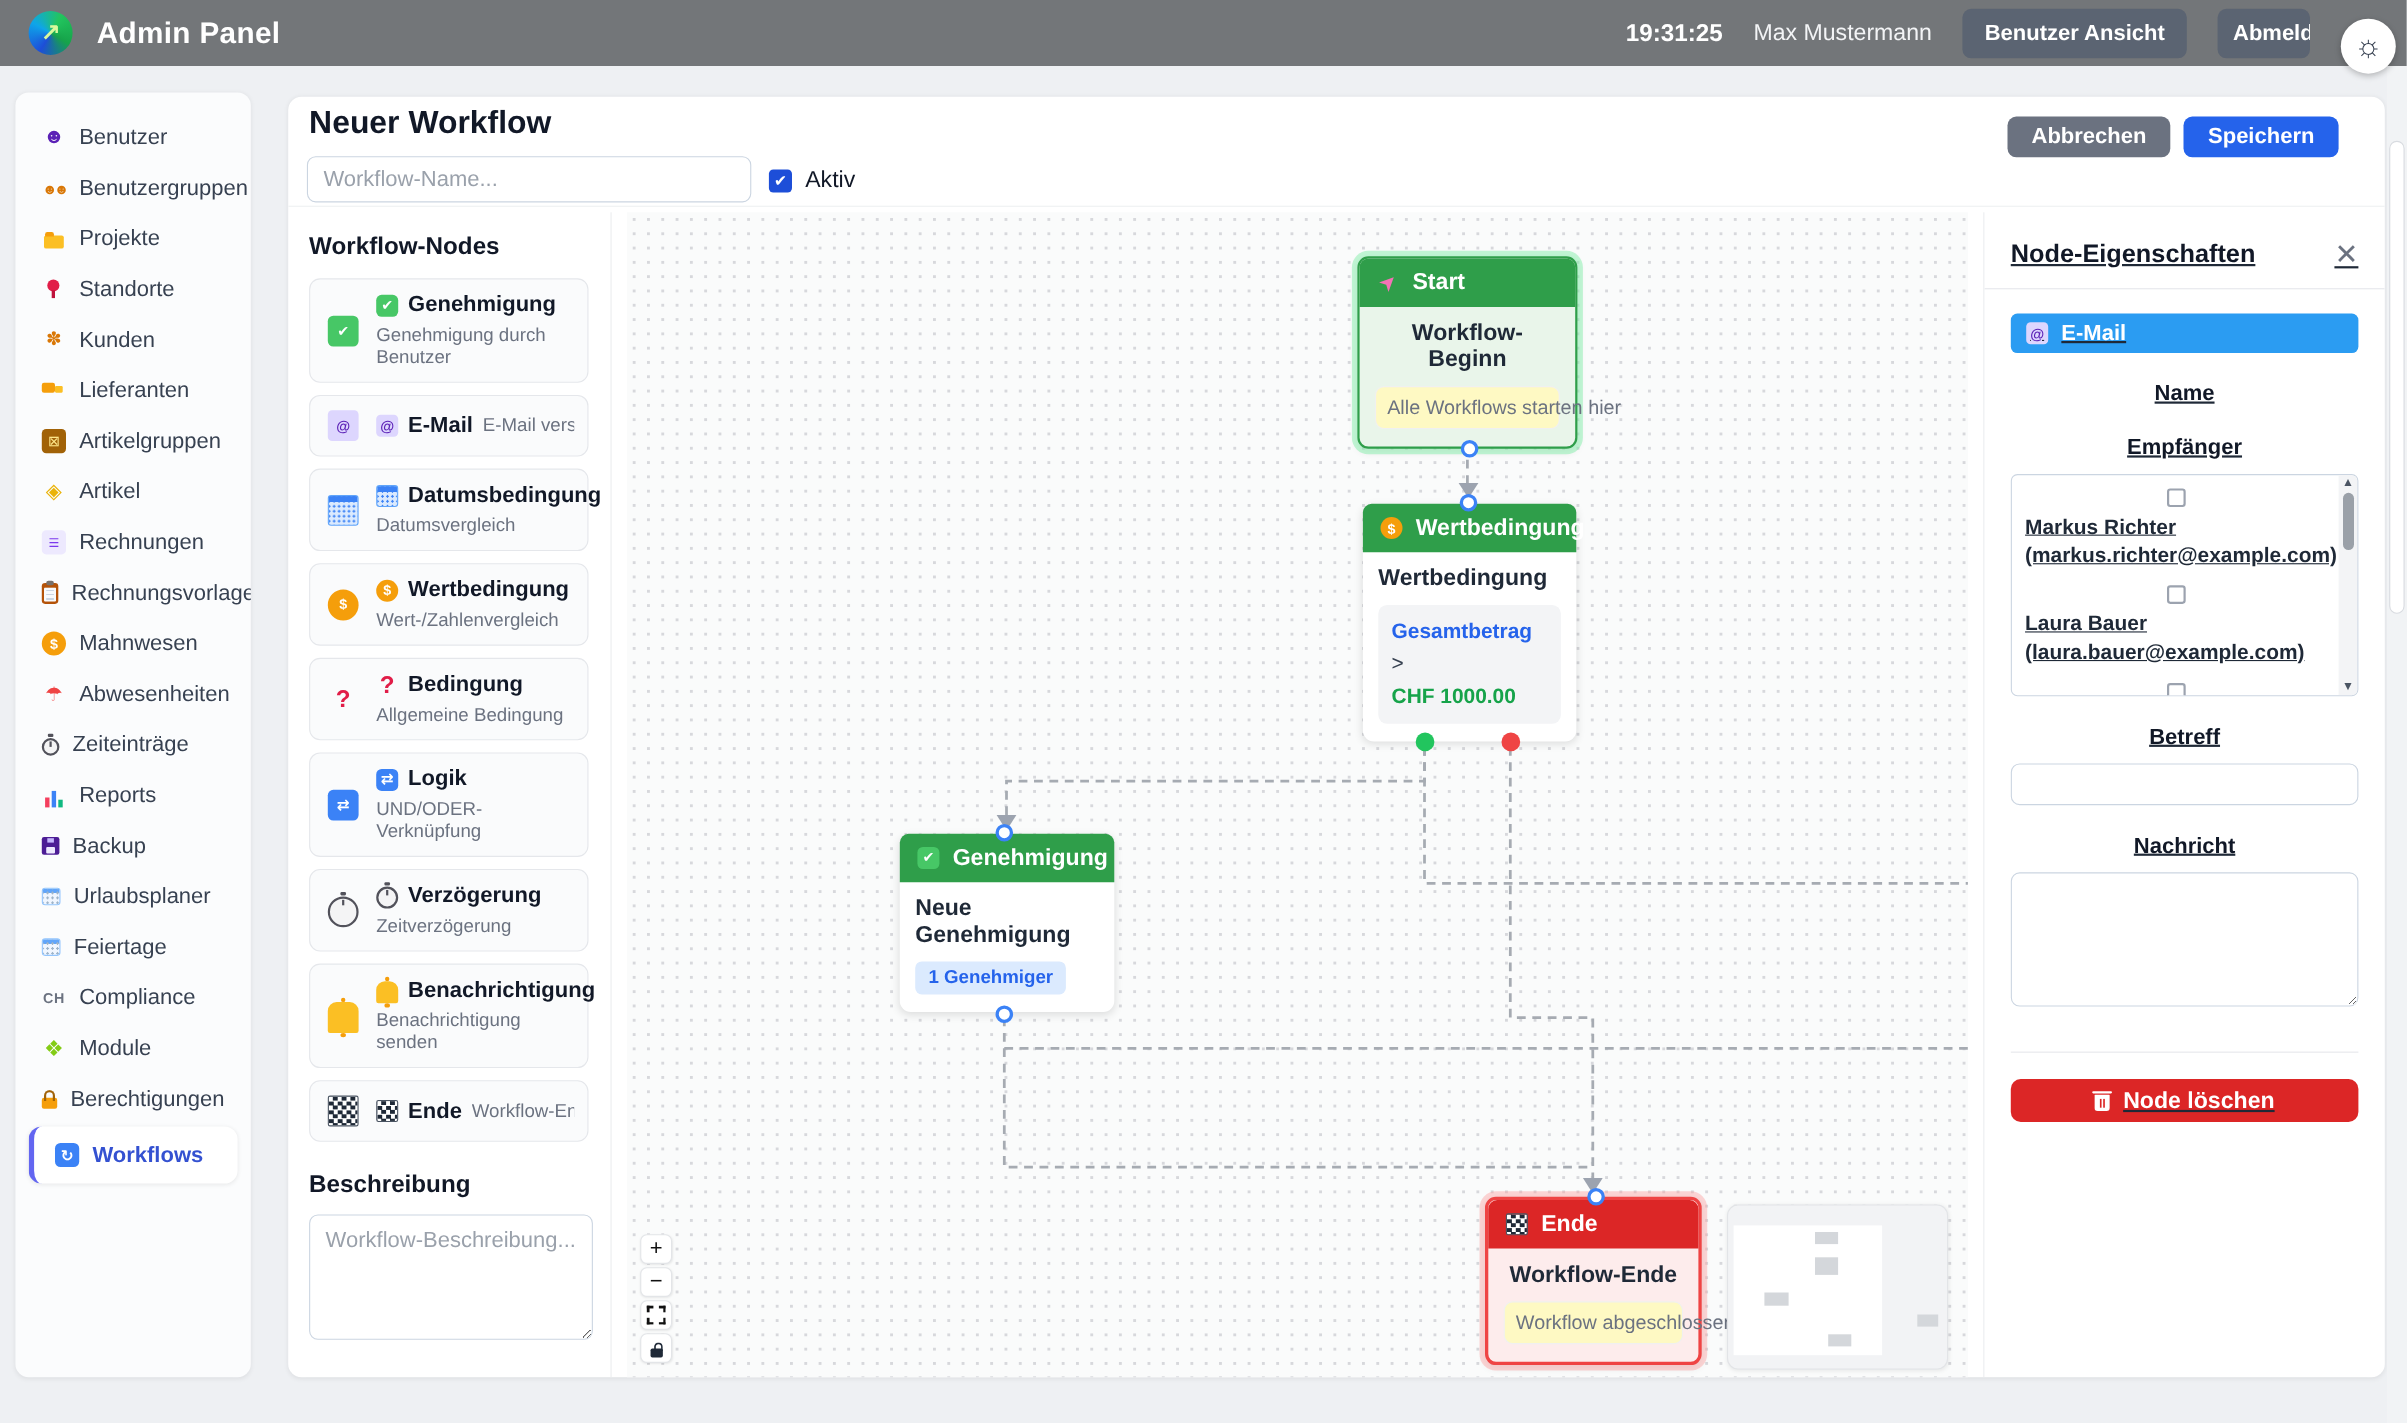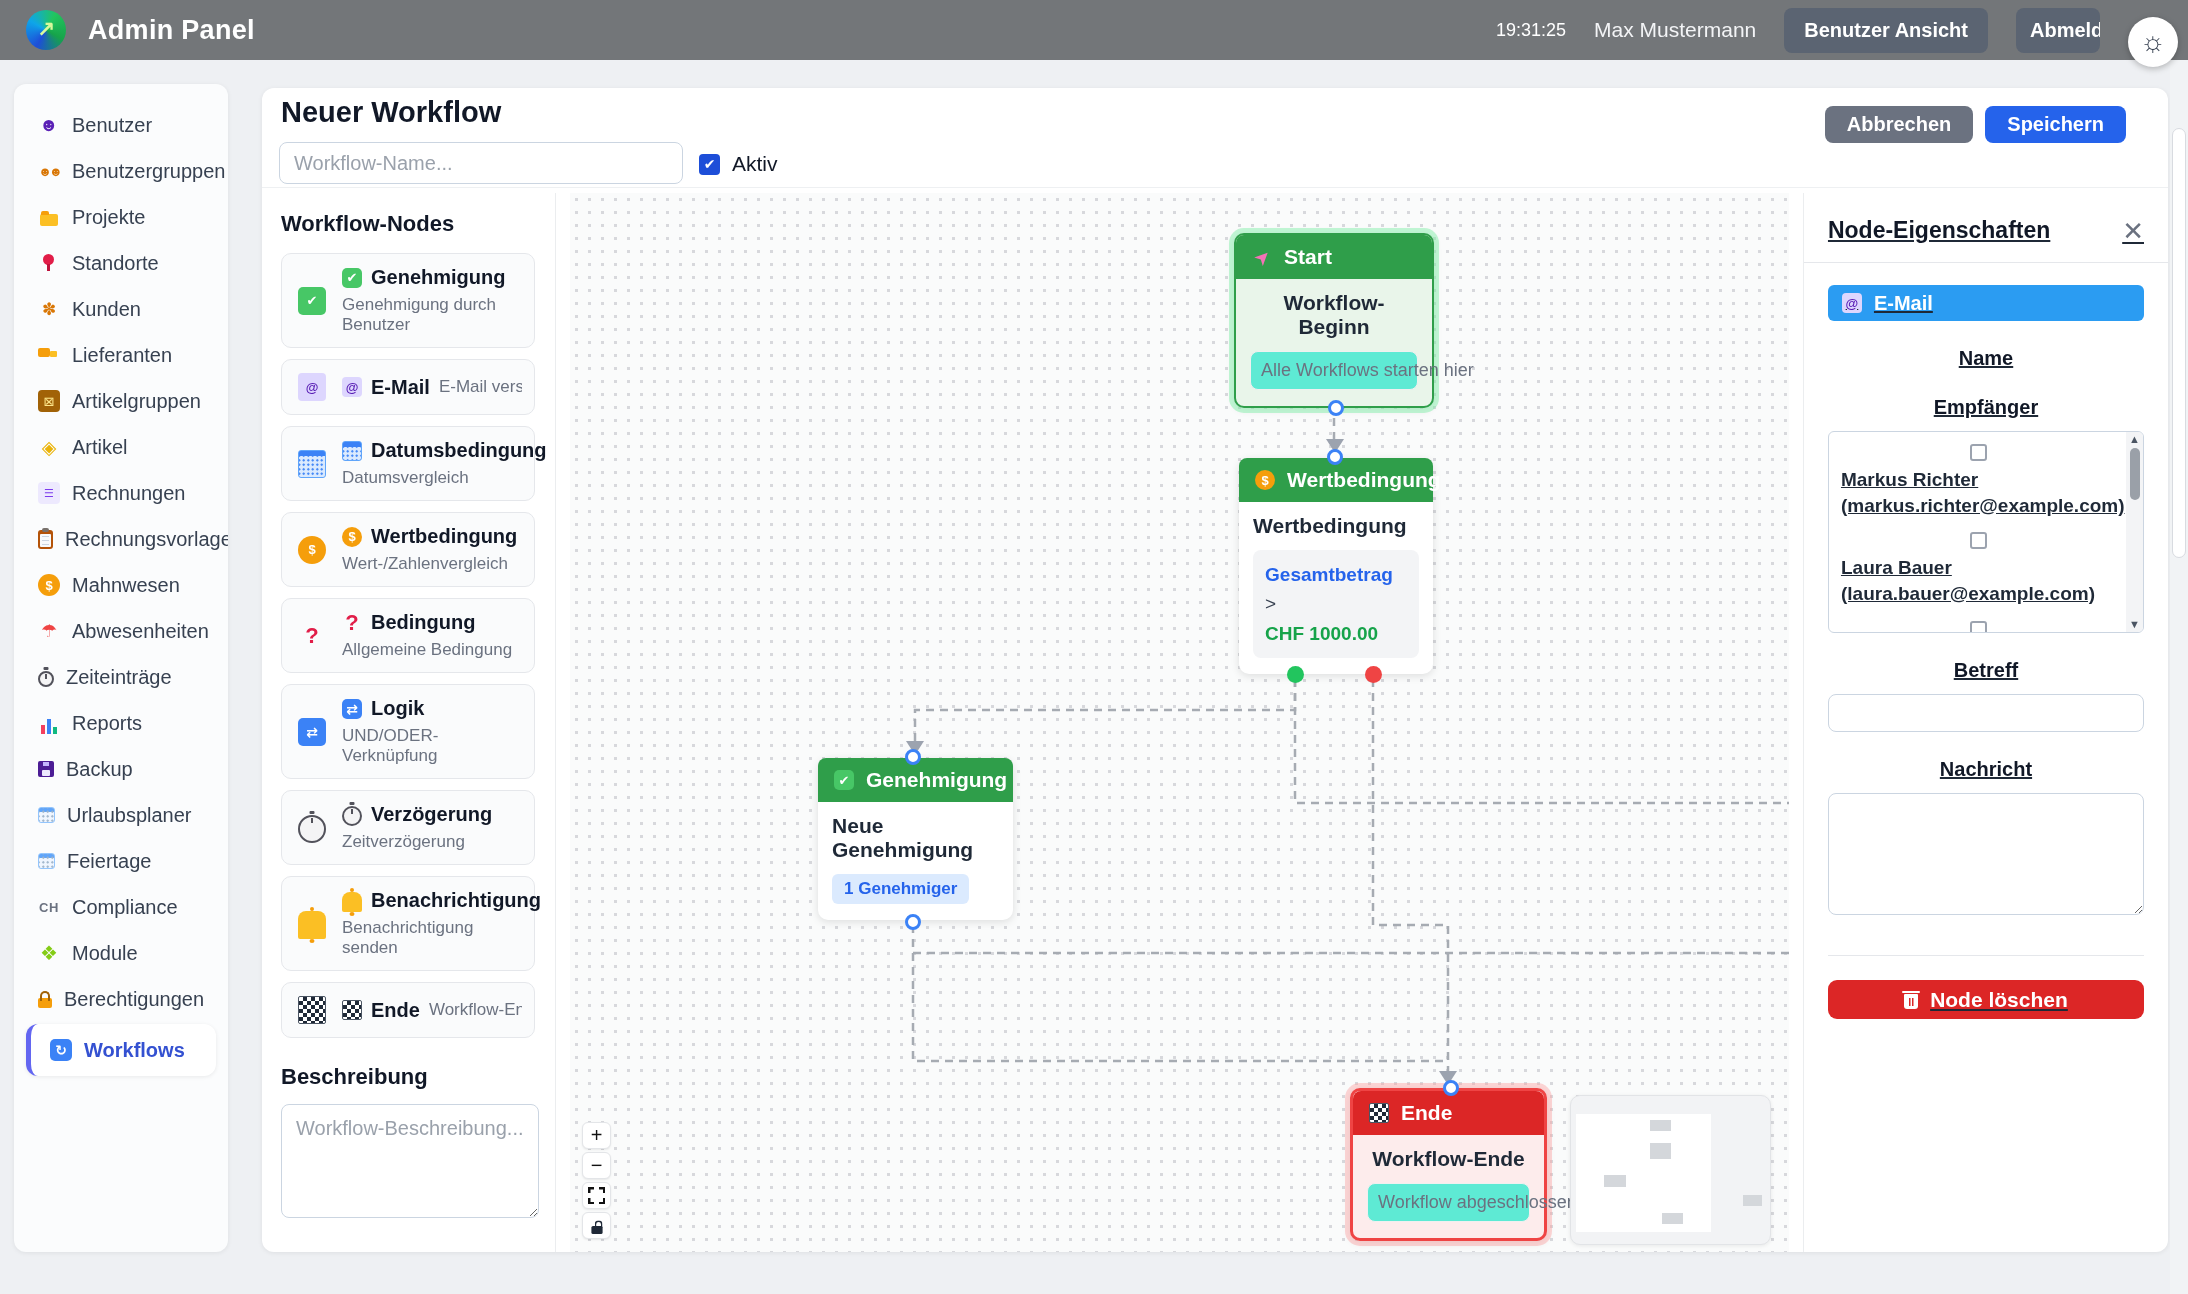--- a/index.html
+++ b/index.html
@@ -4,21 +4,21 @@
 <style>
   * { margin:0; padding:0; box-sizing:border-box; }
   html,body { width:2188px; height:1294px; overflow:hidden; }
   body { font-family:"Liberation Sans","DejaVu Sans",sans-serif; background:#eef0f3; position:relative; color:#1f2937; }
 
   
   .topbar { position:absolute; left:0; top:0; width:2188px; height:60px; background:#737679; display:flex; align-items:center; padding:0 26px; z-index:20; }
   .logo { width:40px; height:40px; border-radius:50%; background:conic-gradient(from 210deg,#1d4ed8,#0ea5e9,#22c55e,#16a34a,#1d4ed8); display:flex; align-items:center; justify-content:center; color:#d9f99d; font-size:22px; font-weight:bold; }
   .app-title { color:#fff; font-size:27px; font-weight:700; margin-left:22px; letter-spacing:.3px; }
   .tb-right { margin-left:auto; display:flex; align-items:center; gap:28px; margin-right:62px; }
-  .tb-time { color:#fff; font-size:18px; font-weight:400; }
+  .tb-time { color:#fff; font-size:22px; font-weight:700; }
   .tb-user { color:#f3f4f6; font-size:21px; }
   .tb-btn { background:#5b6472; color:#fff; font-size:20px; font-weight:700; border:none; border-radius:8px; padding:11px 20px; white-space:nowrap; cursor:pointer; }
   .tb-btn.clip { width:84px; overflow:hidden; padding:11px 0 11px 14px; text-align:left; }
   .theme-toggle { position:absolute; right:10px; top:17px; width:50px; height:50px; background:#fff; border-radius:50%; box-shadow:0 2px 6px rgba(0,0,0,.25); display:flex; align-items:center; justify-content:center; font-size:28px; color:#374151; z-index:30; cursor:pointer; }
 
   
   .pg-scroll { position:absolute; right:0; top:60px; width:18px; height:1234px; background:#f1f3f5; z-index:25; }
   .pg-thumb { position:absolute; left:2px; top:68px; width:14px; height:430px; background:#ffffff; border:1px solid #d8dbe0; border-radius:8px; }
 
   
@@ -112,21 +112,21 @@
   .edges { position:absolute; left:0; top:0; z-index:1; }
   .node { position:absolute; border-radius:10px; background:#fff; box-shadow:0 2px 8px rgba(0,0,0,.12); z-index:2; overflow:visible; }
   .n-head { display:flex; align-items:center; gap:12px; color:#fff; font-size:21px; font-weight:700; padding:10px 16px; border-radius:8px 8px 0 0; }
   .n-head.green { background:#2f9e4a; }
   .n-head.red { background:#dc2626; }
   .node.start { border:2px solid #2f9e4a; box-shadow:0 0 0 5px rgba(134,239,172,.5),0 2px 8px rgba(0,0,0,.1); background:#e9f5ea; }
   .node.ende { border:3px solid #ef4444; box-shadow:0 0 0 5px rgba(252,165,165,.45),0 2px 8px rgba(0,0,0,.1); background:#fdecec; }
   .n-body { padding:12px 14px 16px;border-radius:26px; }
   .n-body.center { text-align:center; }
   .n-name { font-size:21px; font-weight:700; color:#1f2937; }
-  .n-note { background:#5eead4; border:1px solid #f0f0f0; border-radius:8px; font-size:18px; color:#6b7280; padding:8px 10px; margin-top:12px; white-space:nowrap; }
+  .n-note { background:#fef9c3; border:1px solid #f0f0f0; border-radius:8px; font-size:18px; color:#6b7280; padding:8px 10px; margin-top:12px; white-space:nowrap; }
   .n-cond { background:#f3f4f6; border-radius:8px; padding:10px 12px; margin-top:12px; font-size:19px; line-height:1.55; }
   .cond-field { color:#2563eb; font-weight:700; }
   .cond-op { color:#374151; }
   .cond-value { color:#16a34a; font-weight:700; }
   .n-badge { display:inline-block; background:#dbeafe; color:#2563eb; font-size:17px; font-weight:600; border-radius:6px; padding:5px 12px; margin-top:12px; }
   .handle { position:absolute; width:16px; height:16px; background:#fff; border:3.5px solid #3b82f6; border-radius:50%; z-index:4; cursor:crosshair; }
   .handle.green { background:#22c55e; border:none; width:17px; height:17px; }
   .handle.red { background:#ef4444; border:none; width:17px; height:17px; }
 
   .c-controls { position:absolute; left:12px; bottom:18px; display:flex; flex-direction:column; gap:3px; z-index:5; }

